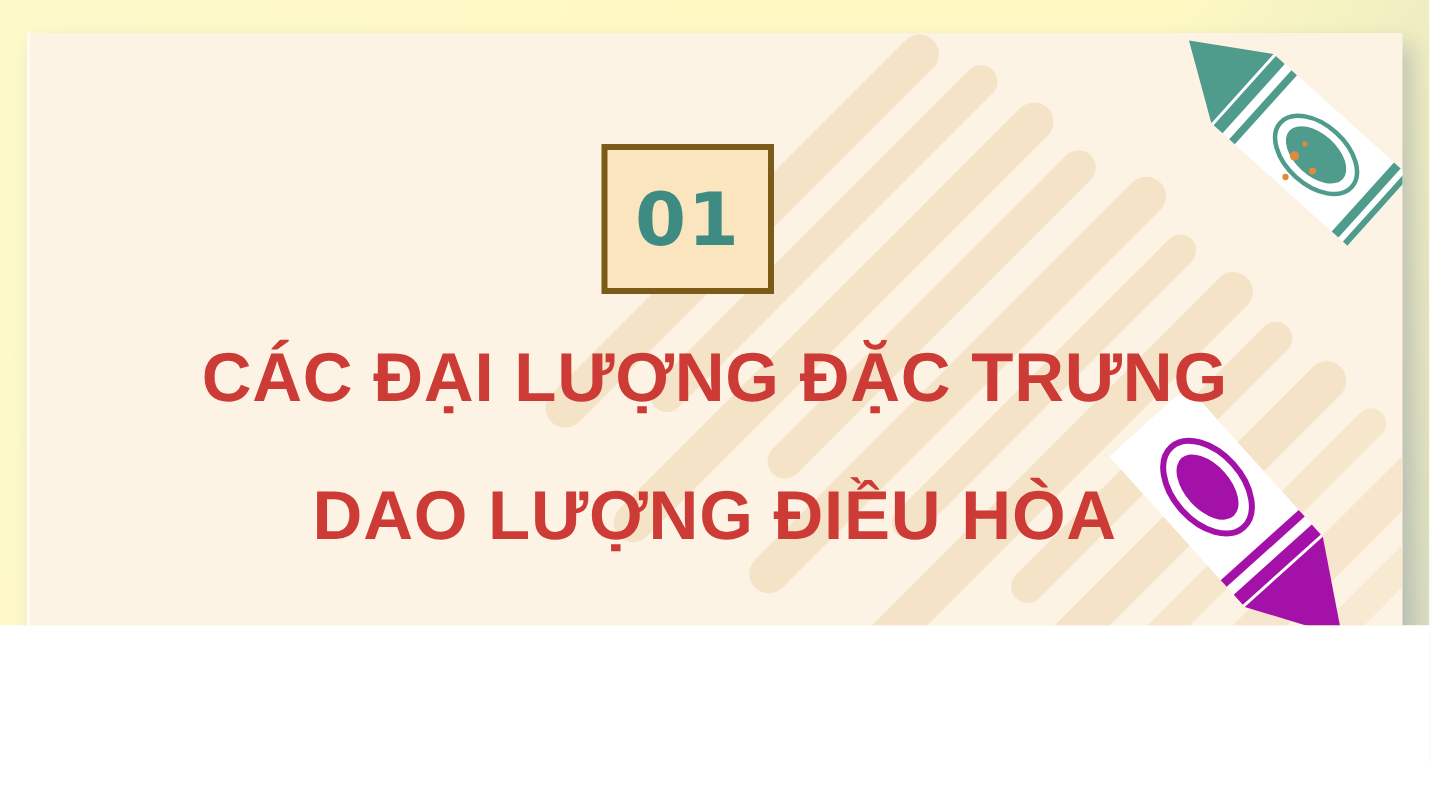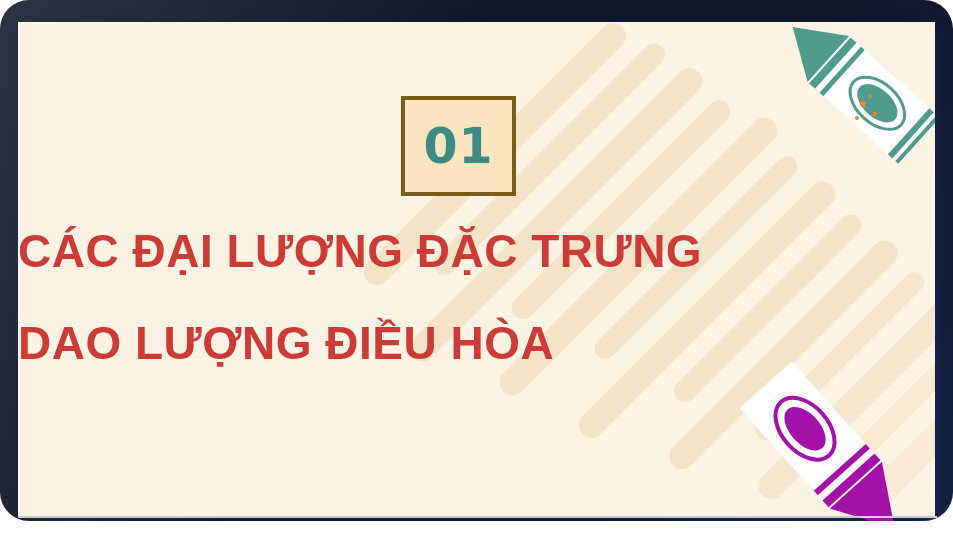--- a/index.html
+++ b/index.html
@@ -9,24 +9,23 @@
     background: #ffffff;
   }
   body {
     font-family: "Liberation Sans", sans-serif;
   }
 
   
   .slide {
     position: relative;
     width: 953px;
-    height: 521px;
+    height: 417px;
     overflow: hidden;
-    background: #0f172a;   
-    border-radius: 29px;
+    background: #fef9c3;   
   }
 
   
   .slide-border-shade {
     position: absolute;
     inset: 0;
     background:
       linear-gradient(115deg, rgba(255,255,255,0.12) 0%, rgba(255,255,255,0) 42%),
       linear-gradient(300deg, rgba(40,80,170,0.16) 0%, rgba(40,80,170,0) 34%);
     pointer-events: none;
@@ -94,21 +93,21 @@
     letter-spacing: 1px;
     line-height: 1;
   }
 
   
   .title-block {
     position: absolute;
     left: 18px;
     top: 228px;
     width: 917px;
-    text-align: left;
+    text-align: center;
     color: #cc3b36;
     font-family: "Liberation Sans", sans-serif;
     font-weight: 700;
   }
   .title-line {
     font-size: 46px;
     line-height: 1.0;
     letter-spacing: 0.5px;
     white-space: nowrap;
   }

